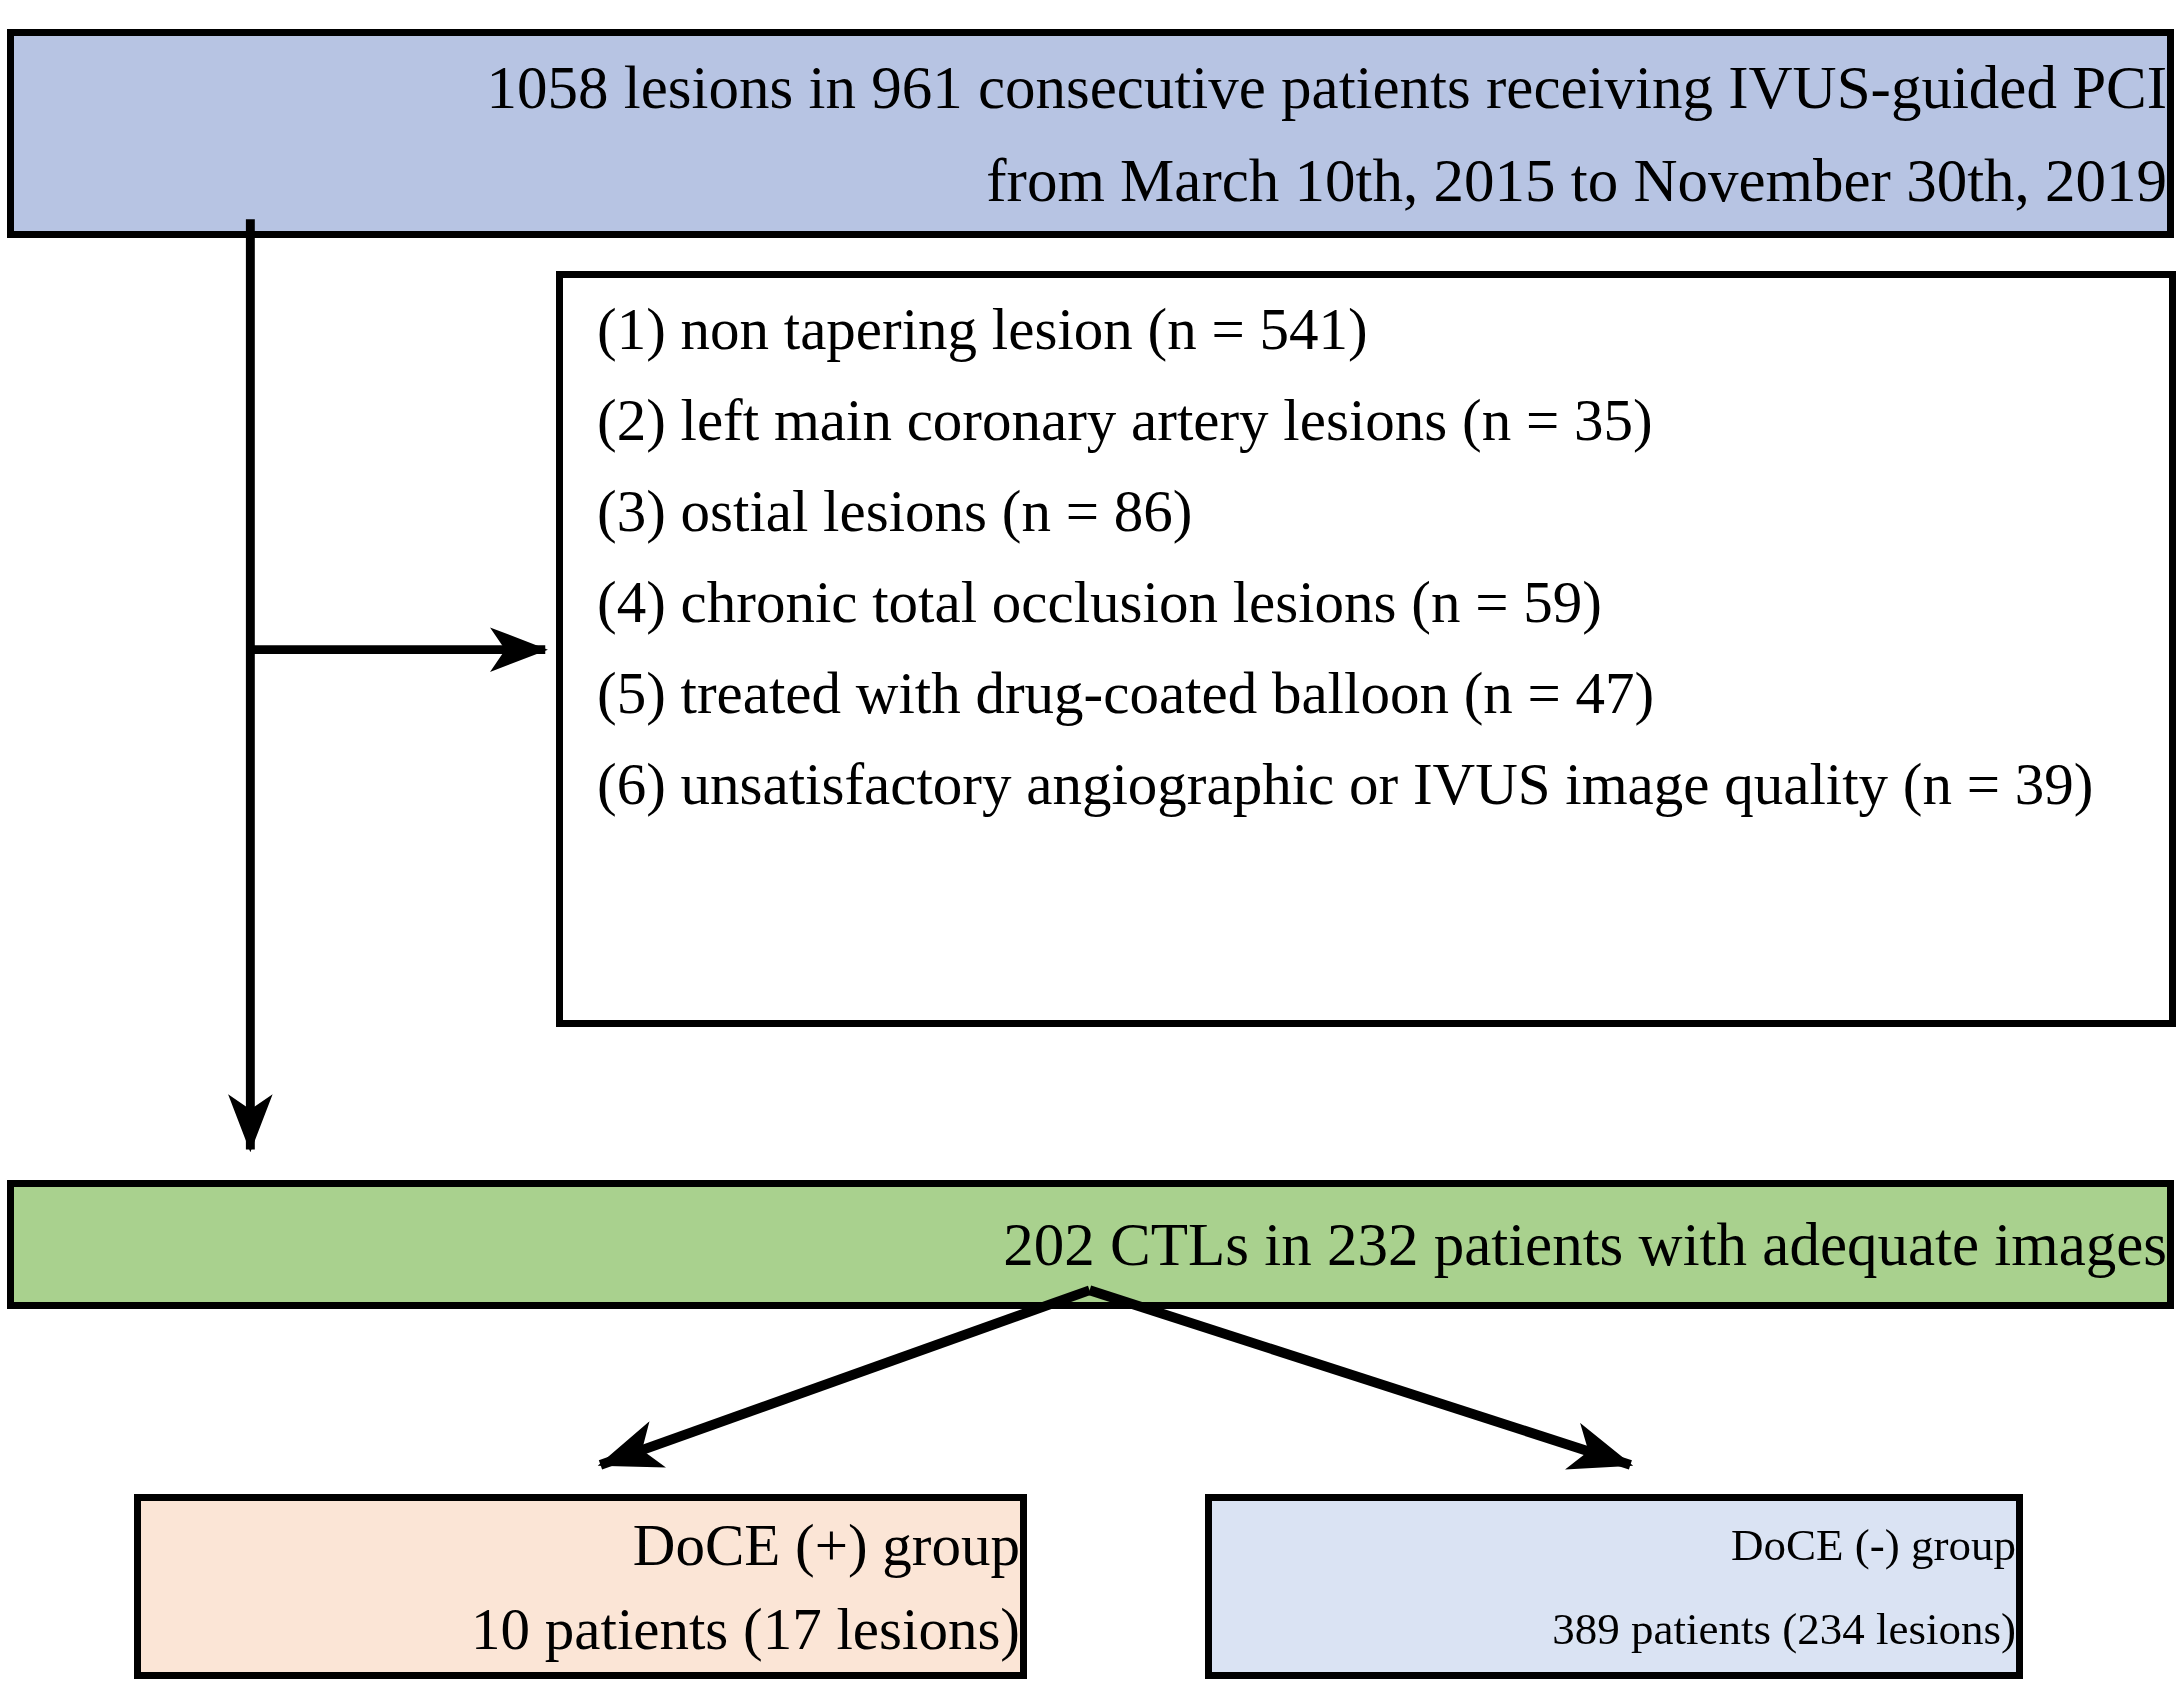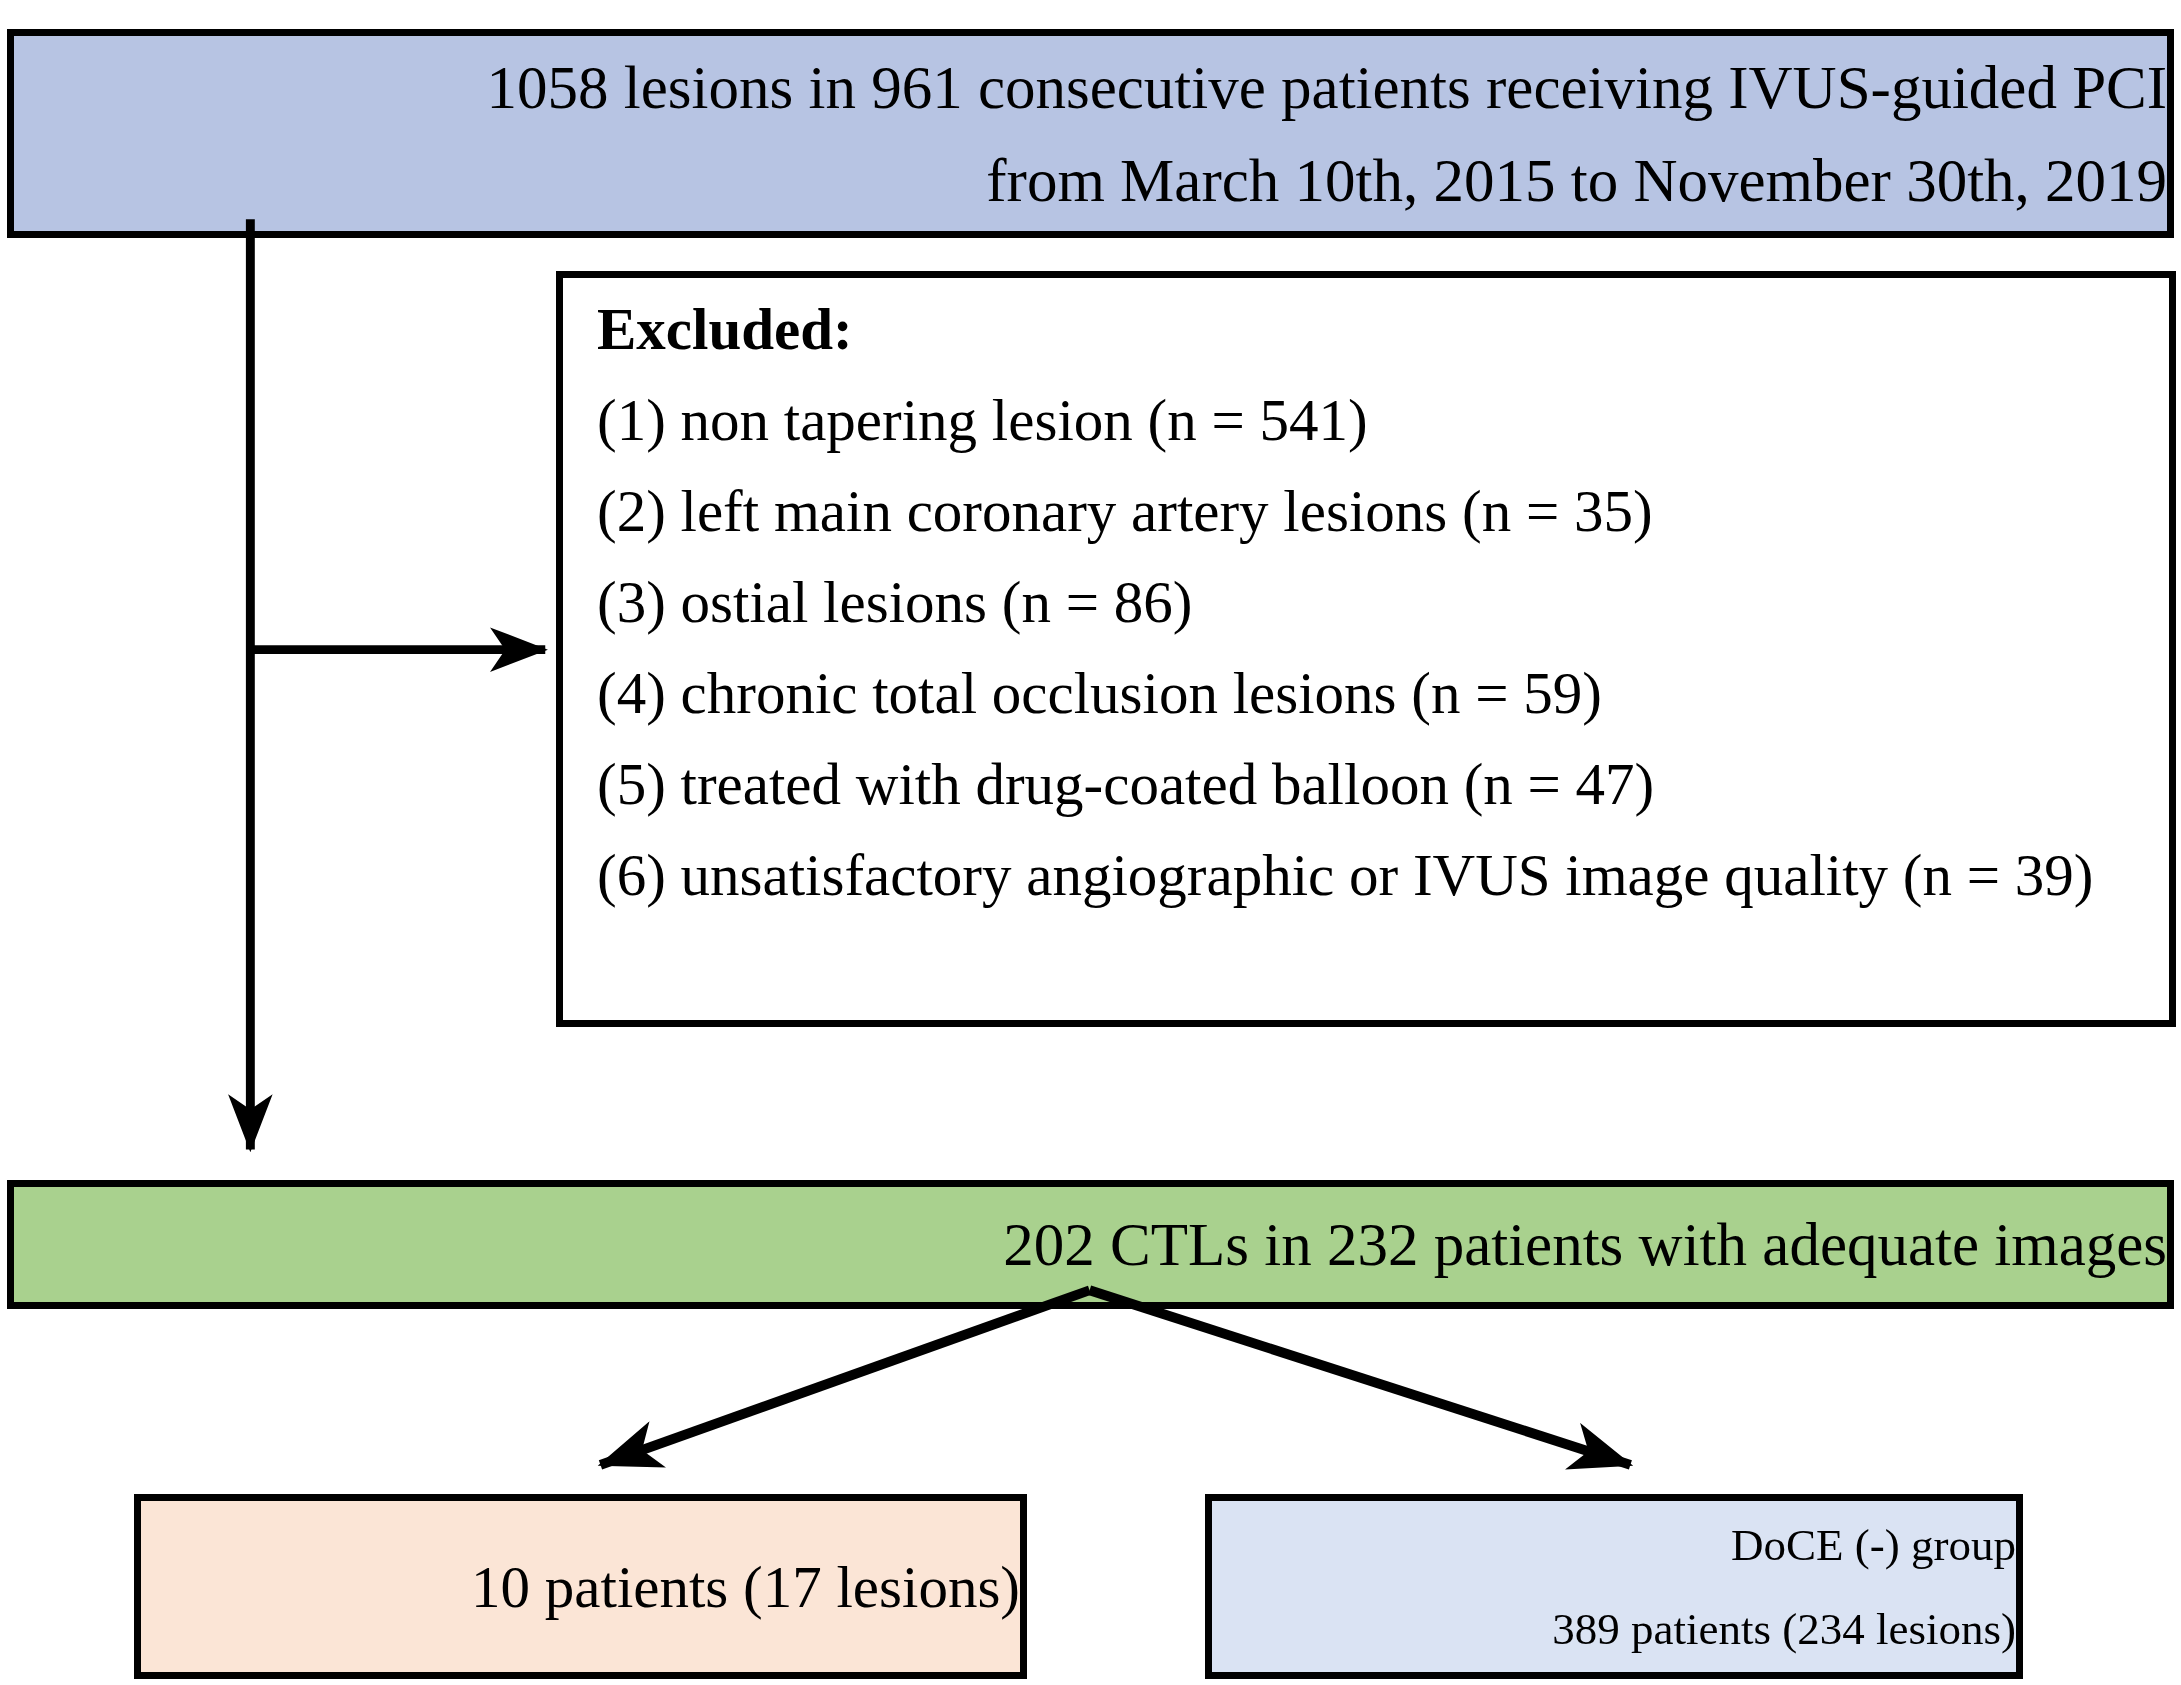--- a/index.html
+++ b/index.html
@@ -78,34 +78,34 @@
 <body>
 
 <div id="canvas">
 
   <div id="top-box" class="box center-text">
     <div>1058 lesions in 961 consecutive patients receiving IVUS-guided PCI</div>
     <div>from March 10th, 2015 to November 30th, 2019</div>
   </div>
 
   <div id="excluded-box" class="box">
-    <div class="excluded-title">Excluded:</div>
     <div>(1) non tapering lesion (n = 541)</div>
     <div>(2) left main coronary artery lesions (n = 35)</div>
     <div>(3) ostial lesions (n = 86)</div>
     <div>(4) chronic total occlusion lesions (n = 59)</div>
     <div>(5) treated with drug-coated balloon (n = 47)</div>
     <div>(6) unsatisfactory angiographic or IVUS image quality (n = 39)</div>
   </div>
 
   <div id="adequate-box" class="box center-text">
     <div>202 CTLs in 232 patients with adequate images</div>
   </div>
 
   <div id="doce-pos-box" class="box center-text">
+    <div>DoCE (+) group</div>
     <div>10 patients (17 lesions)</div>
   </div>
 
   <div id="doce-neg-box" class="box center-text">
     <div>DoCE (-) group</div>
     <div>389 patients (234 lesions)</div>
   </div>
 
   <svg id="arrows-overlay" viewBox="0 0 2448 1892" xmlns="http://www.w3.org/2000/svg">
     <defs>

